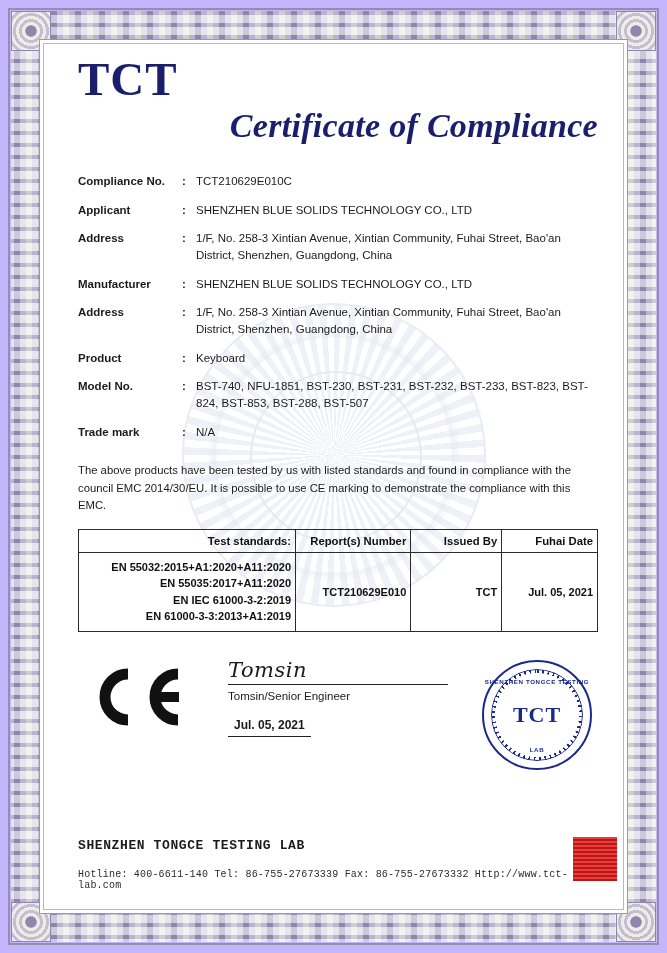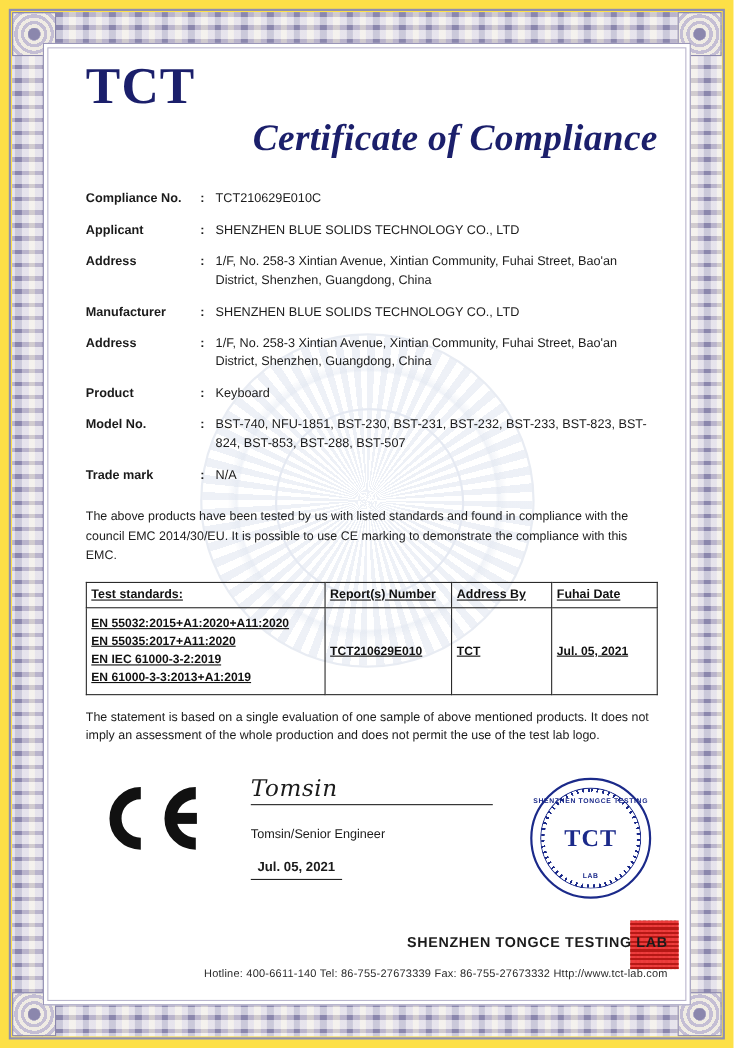--- a/index.html
+++ b/index.html
@@ -13,21 +13,21 @@
     font-family: "Liberation Sans", sans-serif;
     overflow: hidden;
   }
 
   
   .page {
     position: relative;
     width: 667px;
     height: 953px;
     box-sizing: border-box;
-    background: #fde047;
+    background: #c4b5fd;
   }
   .border-outer {
     position: absolute;
     left: 8px; top: 8px; right: 8px; bottom: 8px;
     border: 2px solid #8f8fb0;
     box-sizing: border-box;
   }
   .border-band {
     position: absolute;
     left: 11px; top: 11px; right: 11px; bottom: 11px;
@@ -167,23 +167,22 @@
 
   table.std {
     border-collapse: collapse;
     width: 100%;
     font-size: 11px;
     color: #111;
     table-layout: fixed;
   }
   table.std th, table.std td {
     border: 1px solid #2b2b2b;
-    text-align: left;
+    text-align: right;
     padding: 5px 4px;
-    text-decoration: underline;
   }
   table.std th {
     font-weight: bold;
     font-size: 11.3px;
   }
   table.std td.stdlist {
     font-weight: bold;
     line-height: 1.5;
     padding: 6px 4px;
   }
@@ -228,21 +227,21 @@
     font-style: italic;
     font-size: 21px;
     color: #1c1c1c;
     letter-spacing: 0.5px;
   }
   .sig-name {
     font-size: 11.5px;
     color: #1b1b1b;
     border-top: 1px solid #222;
     margin-top: 2px;
-    padding-top: 21px;
+    padding-top: 5px;
   }
   .sig-date {
     font-size: 12px;
     font-weight: bold;
     color: #1b1b1b;
     margin-top: 16px;
     border-bottom: 1px solid #222;
     display: inline-block;
     padding: 0 6px 4px 6px;
   }
@@ -285,21 +284,22 @@
   }
   .seal .arc-top { top: 16px; }
   .seal .arc-bottom { bottom: 15px; }
 
   
   .footer {
     position: absolute;
     left: 78px;
     right: 60px;
     bottom: 62px;
-    text-align: right;
+    text-align: left;
+    font-family: Liberation Mono, monospace;
   }
   .footer-lab {
     font-size: 13px;
     font-weight: bold;
     color: #1b1b1b;
     letter-spacing: 0.6px;
   }
   .footer-contact {
     font-size: 10px;
     color: #2a2a2a;
@@ -391,40 +391,39 @@
       </tbody>
     </table>
 
     <p class="statement">The above products have been tested by us with listed standards and found in compliance with the council EMC 2014/30/EU. It is possible to use CE marking to demonstrate the compliance with this EMC.</p>
 
     <table class="std">
       <thead>
         <tr>
           <th class="col1">Test standards:</th>
           <th class="col2">Report(s) Number</th>
-          <th class="col3">Address By</th>
+          <th class="col3">Issued By</th>
           <th class="col4">Fuhai Date</th>
         </tr>
       </thead>
       <tbody>
         <tr>
           <td class="stdlist">
             <div>EN 55032:2015+A1:2020+A11:2020</div>
             <div>EN 55035:2017+A11:2020</div>
             <div>EN IEC 61000-3-2:2019</div>
             <div>EN 61000-3-3:2013+A1:2019</div>
           </td>
           <td class="mid">TCT210629E010</td>
           <td class="mid">TCT</td>
           <td class="mid">Jul. 05, 2021</td>
         </tr>
       </tbody>
     </table>
 
-    <p class="note">The statement is based on a single evaluation of one sample of above mentioned products. It does not imply an assessment of the whole production and does not permit the use of the test lab logo.</p>
 
     <div class="sigrow">
 
       <div class="ce-mark">
         <svg viewBox="0 0 96 62" width="96" height="62" aria-hidden="true">
           <path d="M42 8 A23 23 0 1 0 42 54" fill="none" stroke="#111" stroke-width="11"></path>
           <path d="M92 8 A23 23 0 1 0 92 54" fill="none" stroke="#111" stroke-width="11"></path>
           <rect x="69" y="26" width="24" height="10" fill="#111"></rect>
         </svg>
       </div>

